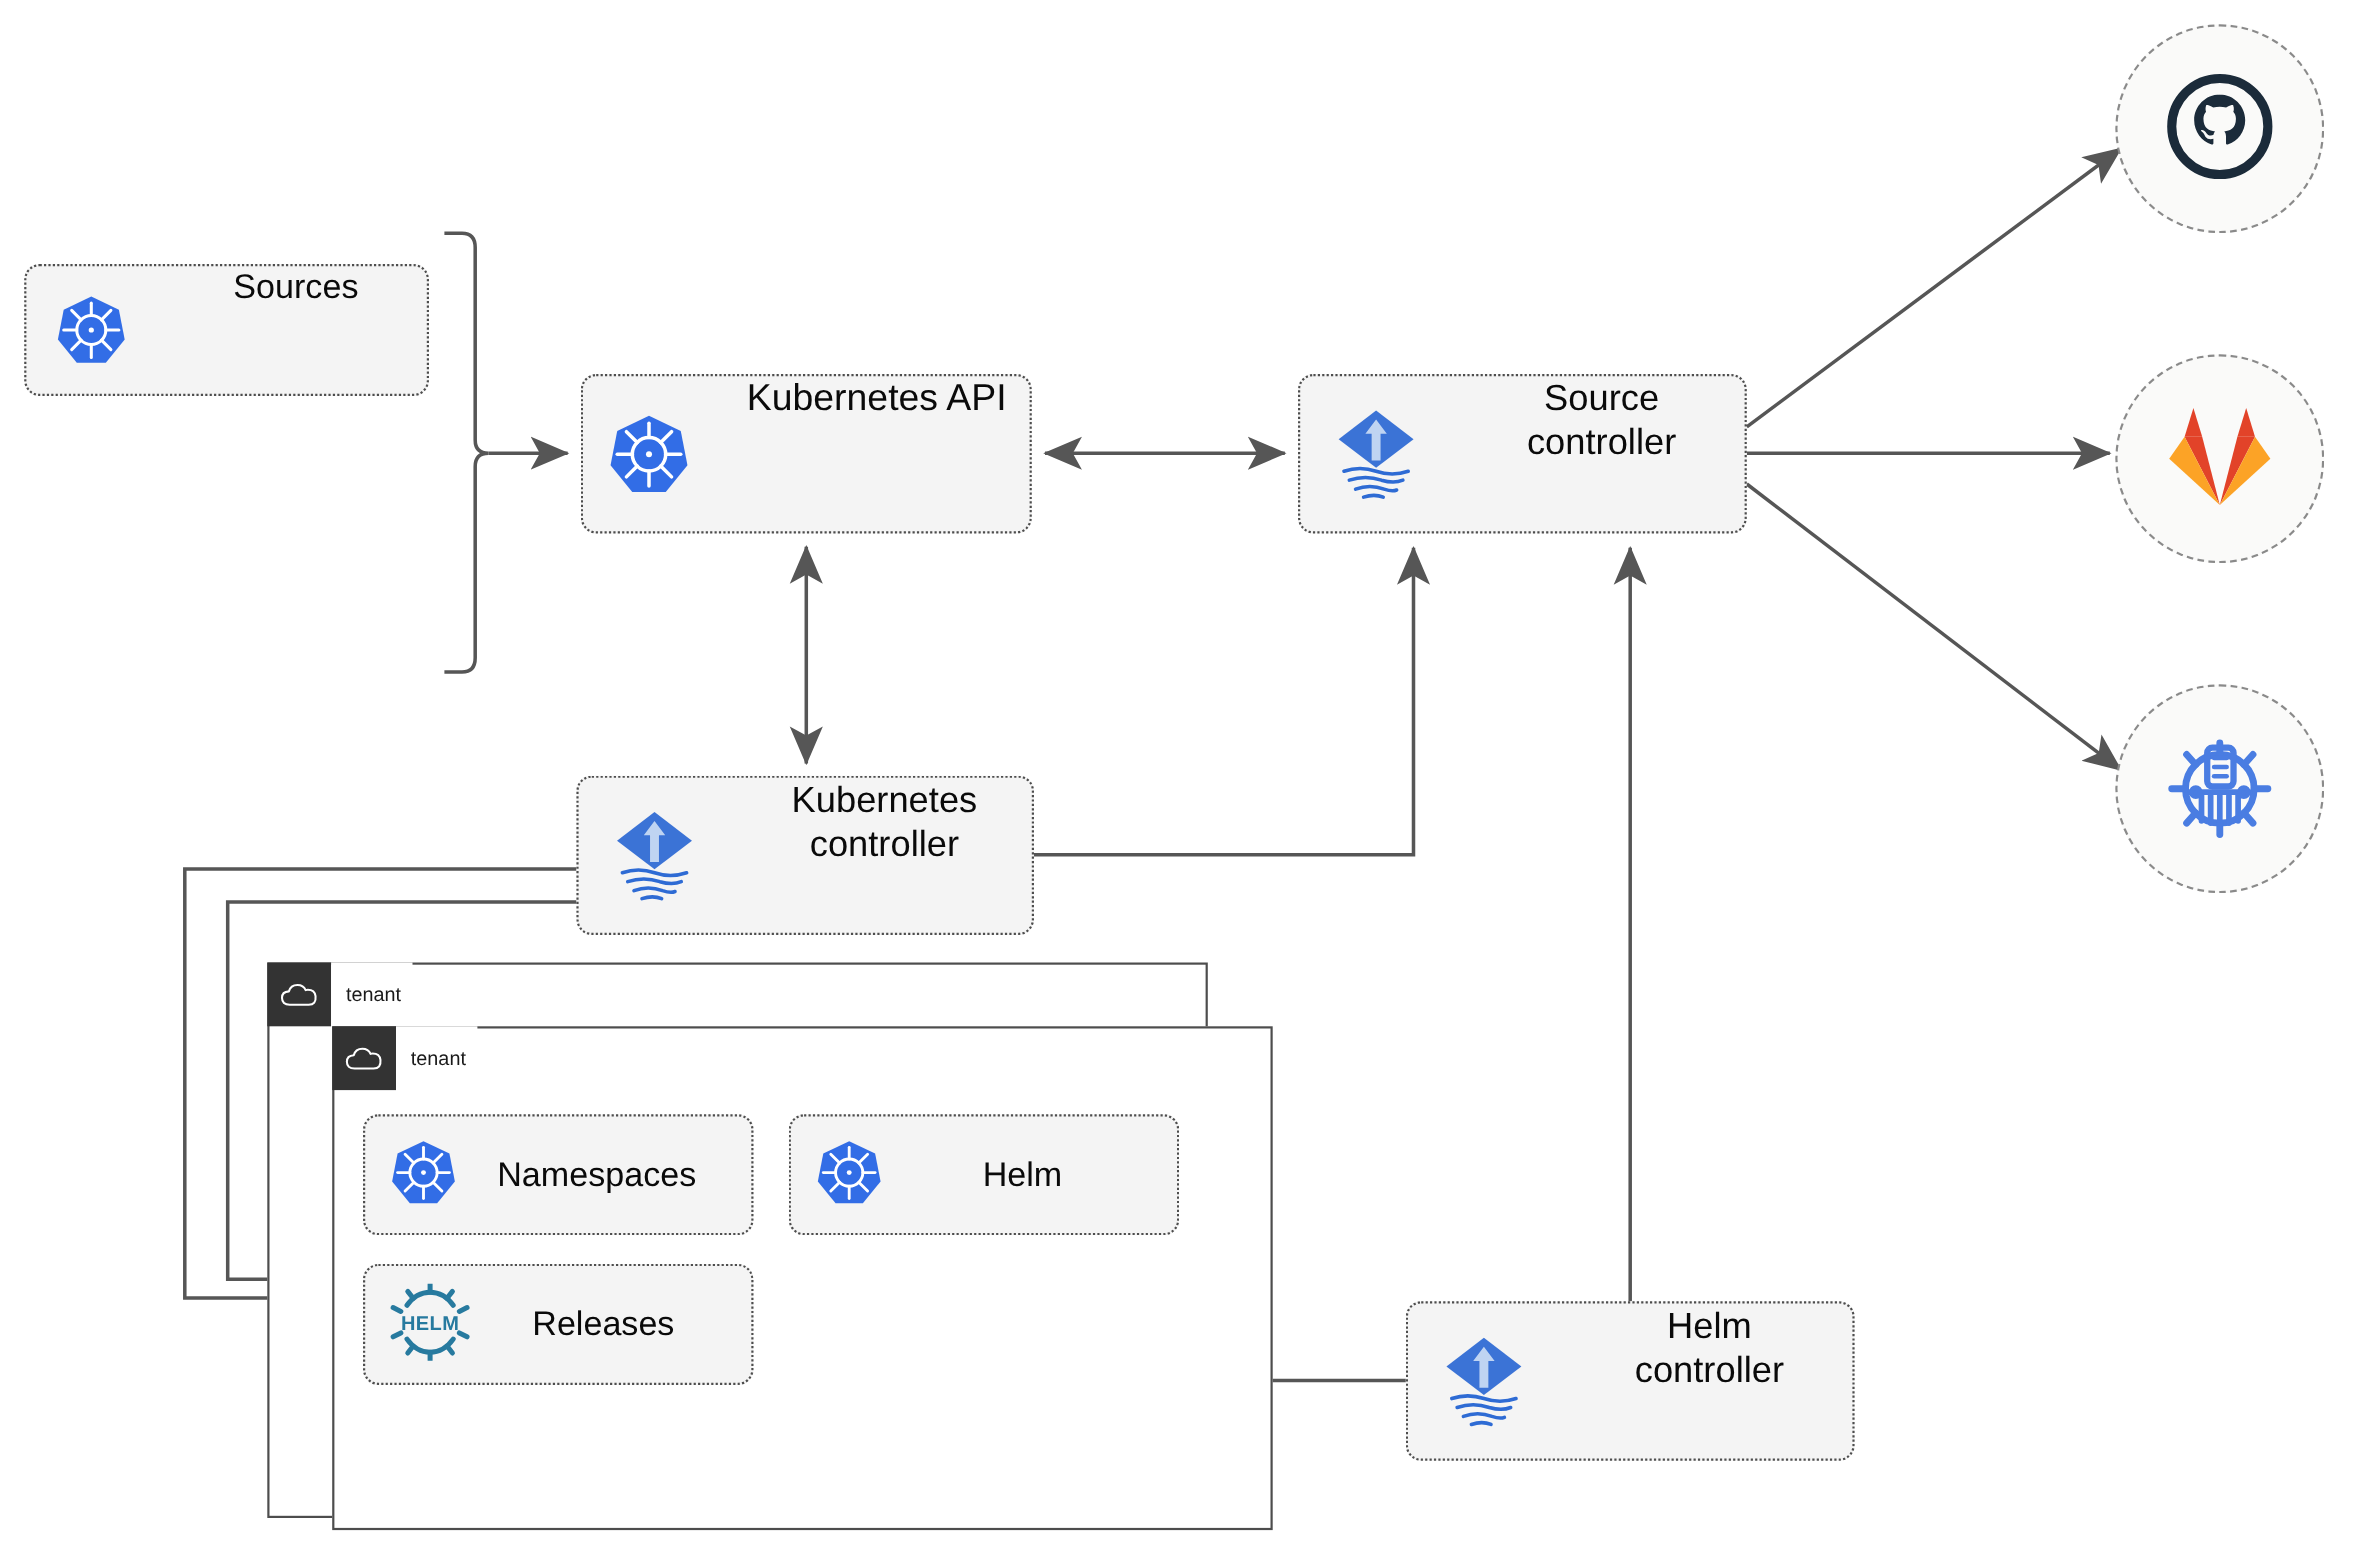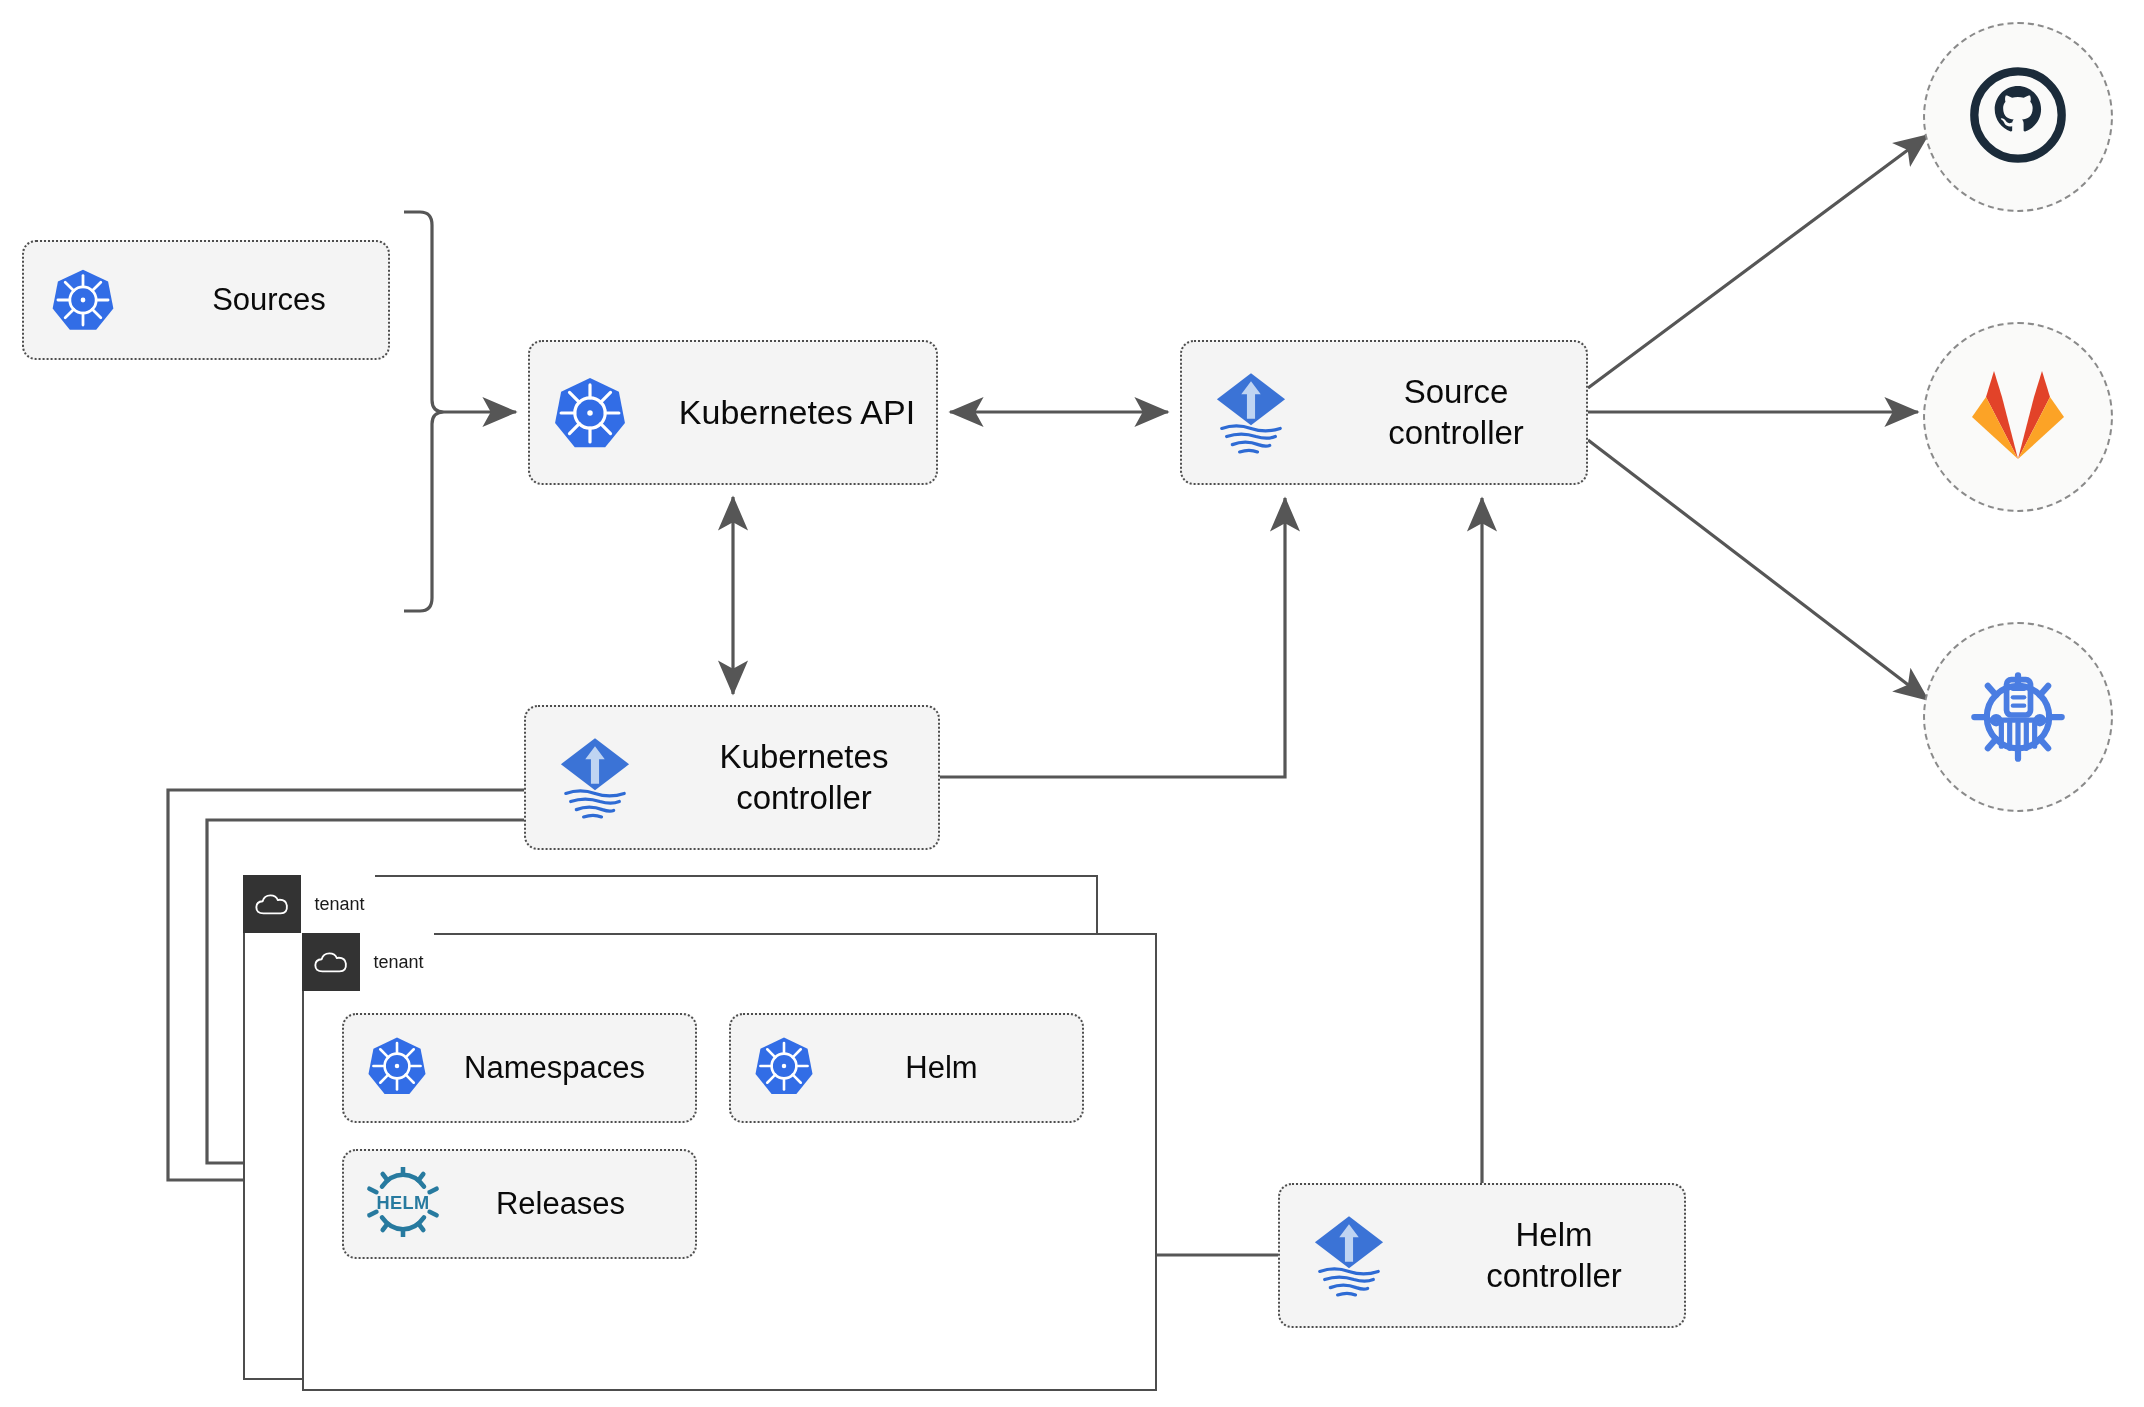--- a/index.html
+++ b/index.html
@@ -30,21 +30,20 @@
   }
 
   
   .node {
     position: absolute;
     box-sizing: border-box;
     background: #f4f4f4;
     border: 2.5px dotted #4d4d4d;
     border-radius: 14px;
     display: flex;
-    align-items: center;
     z-index: 10;
     gap: 48px;
   }
   .node .icon-slot {
     flex: 0 0 auto;
     display: flex;
     align-items: center;
     justify-content: center;
   }
   .node .node-label {
@@ -102,21 +101,21 @@
     color: #1a1a1a;
     background: #ffffff;
     line-height: 58px;
     height: 58px;
     padding-right: 10px;
   }
 
   
   .res-grid {
     position: absolute;
-    left: 38px;
+    left: 26px;
     top: 78px;
     display: grid;
     grid-template-columns: 355px 355px;
     grid-template-rows: 110px 110px;
     column-gap: 32px;
     row-gap: 26px;
   }
   .res-tile {
     box-sizing: border-box;
     background: #f4f4f4;

